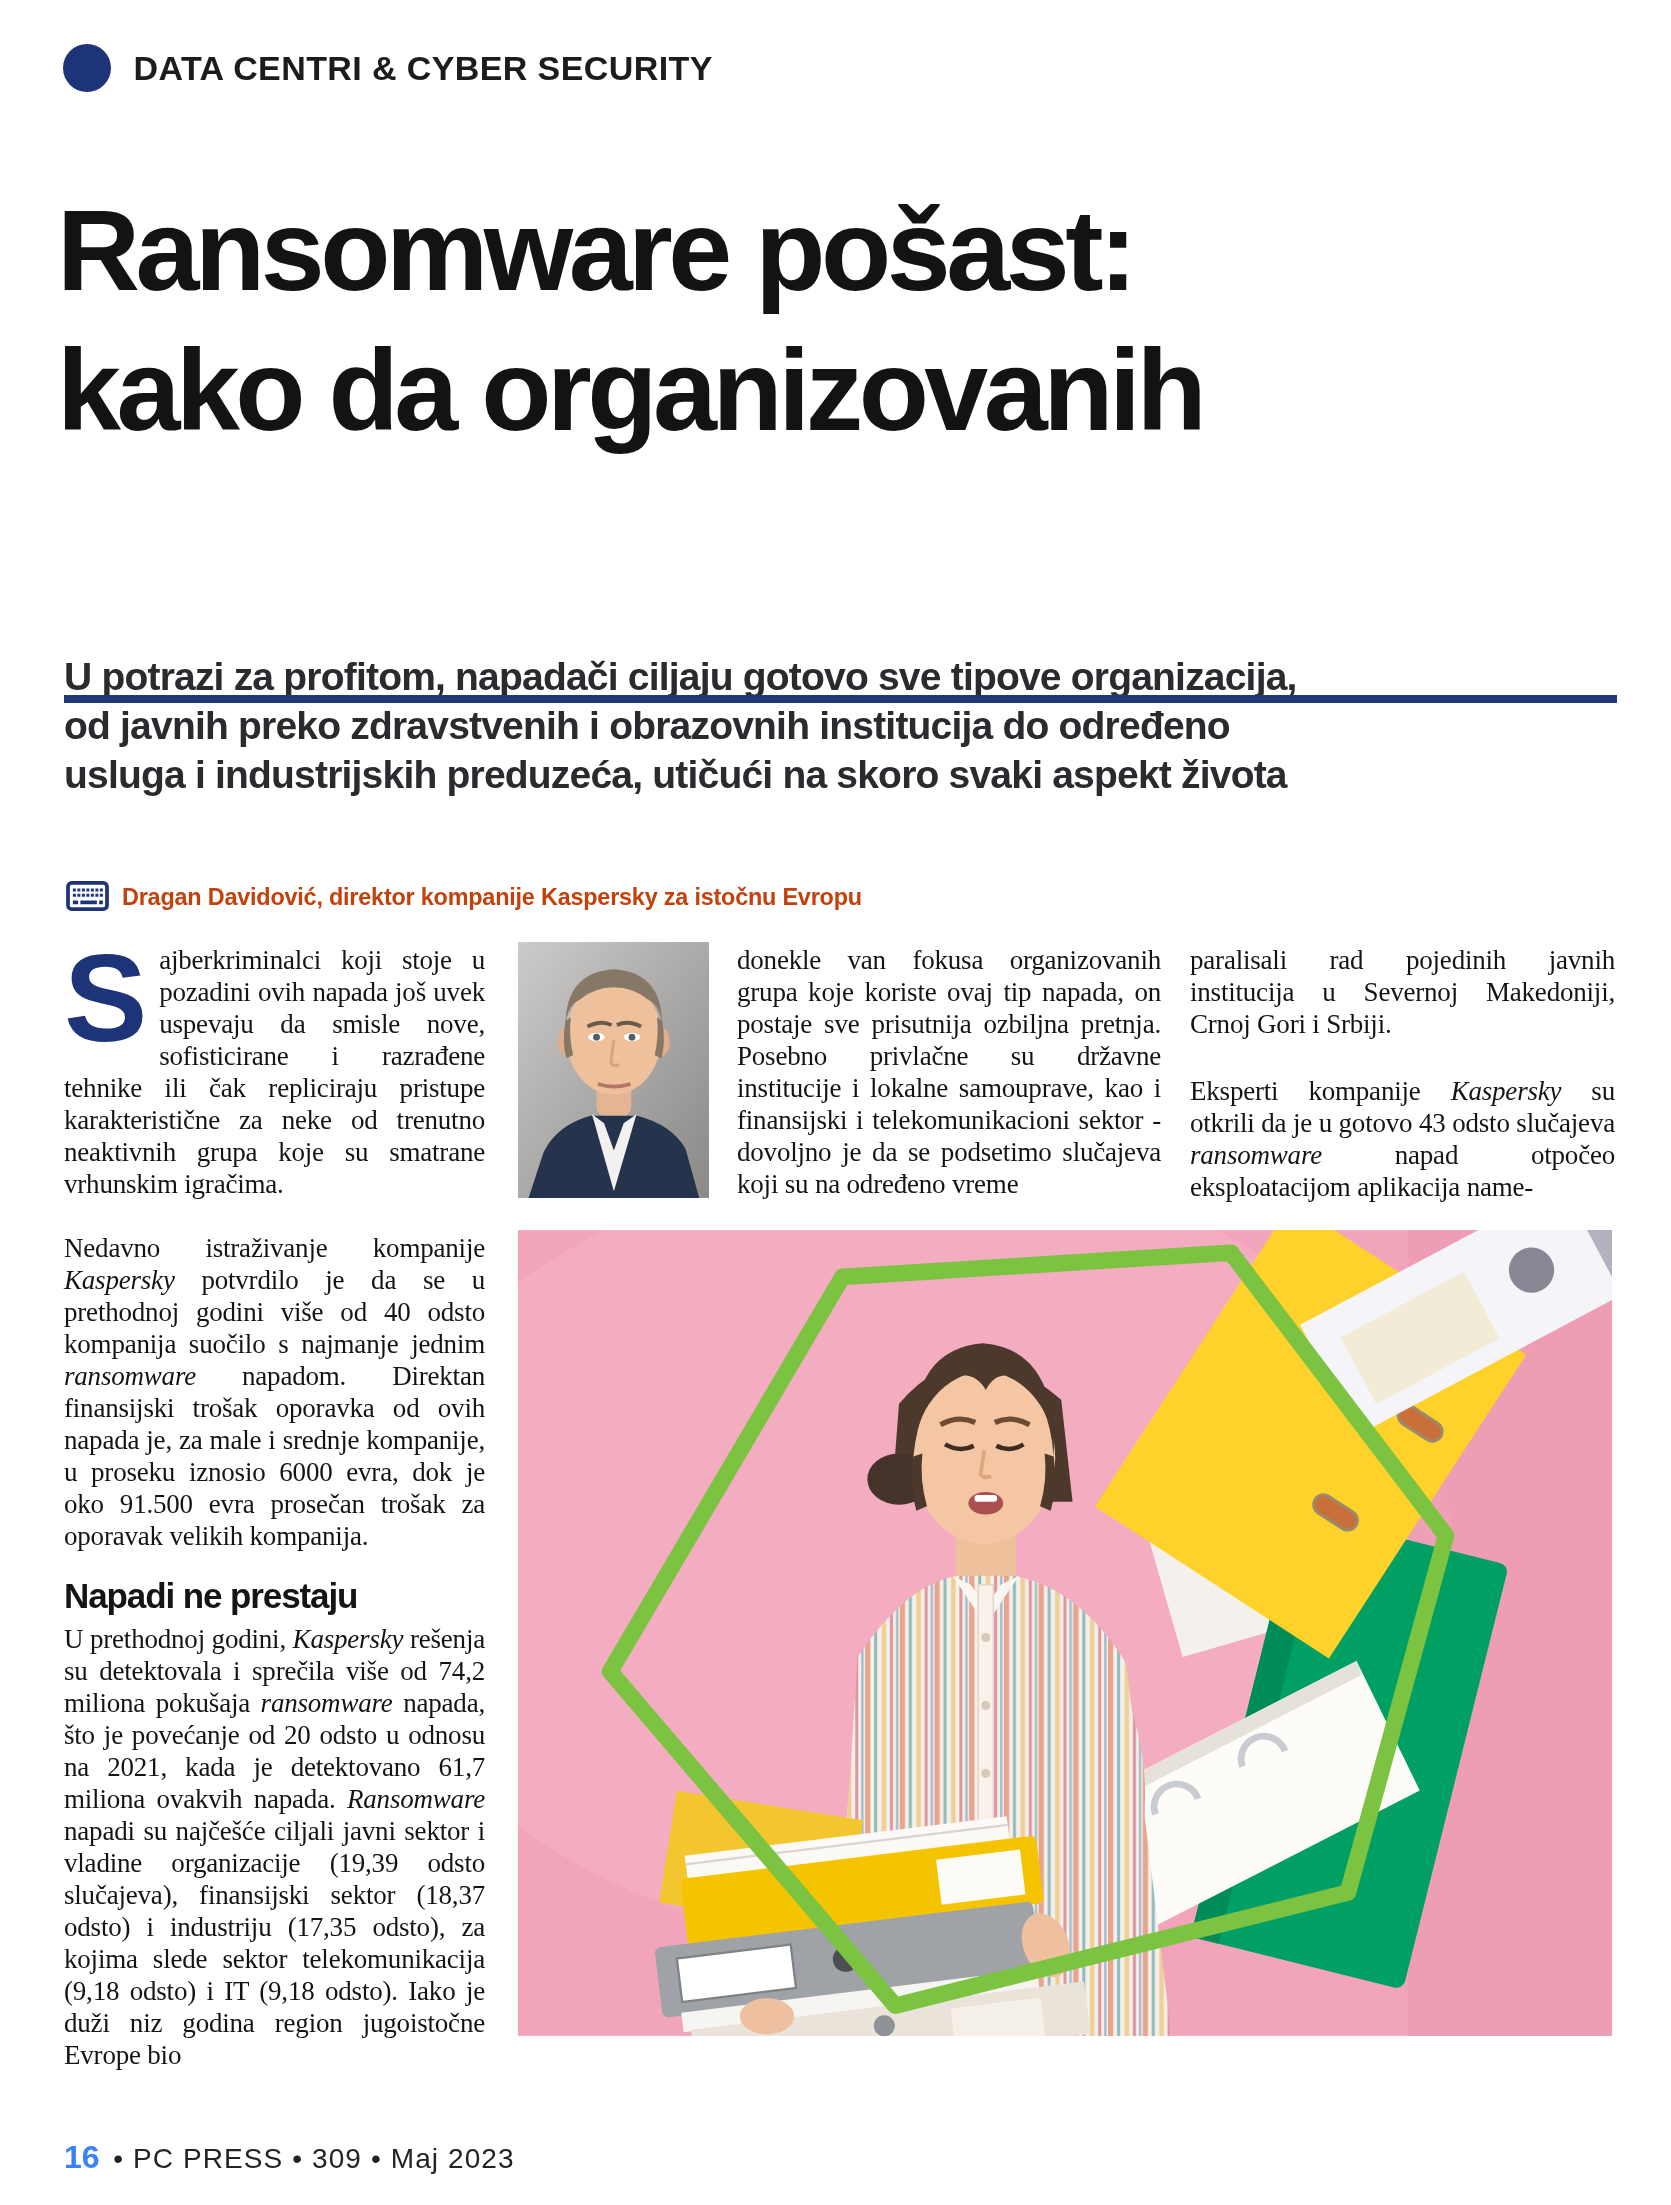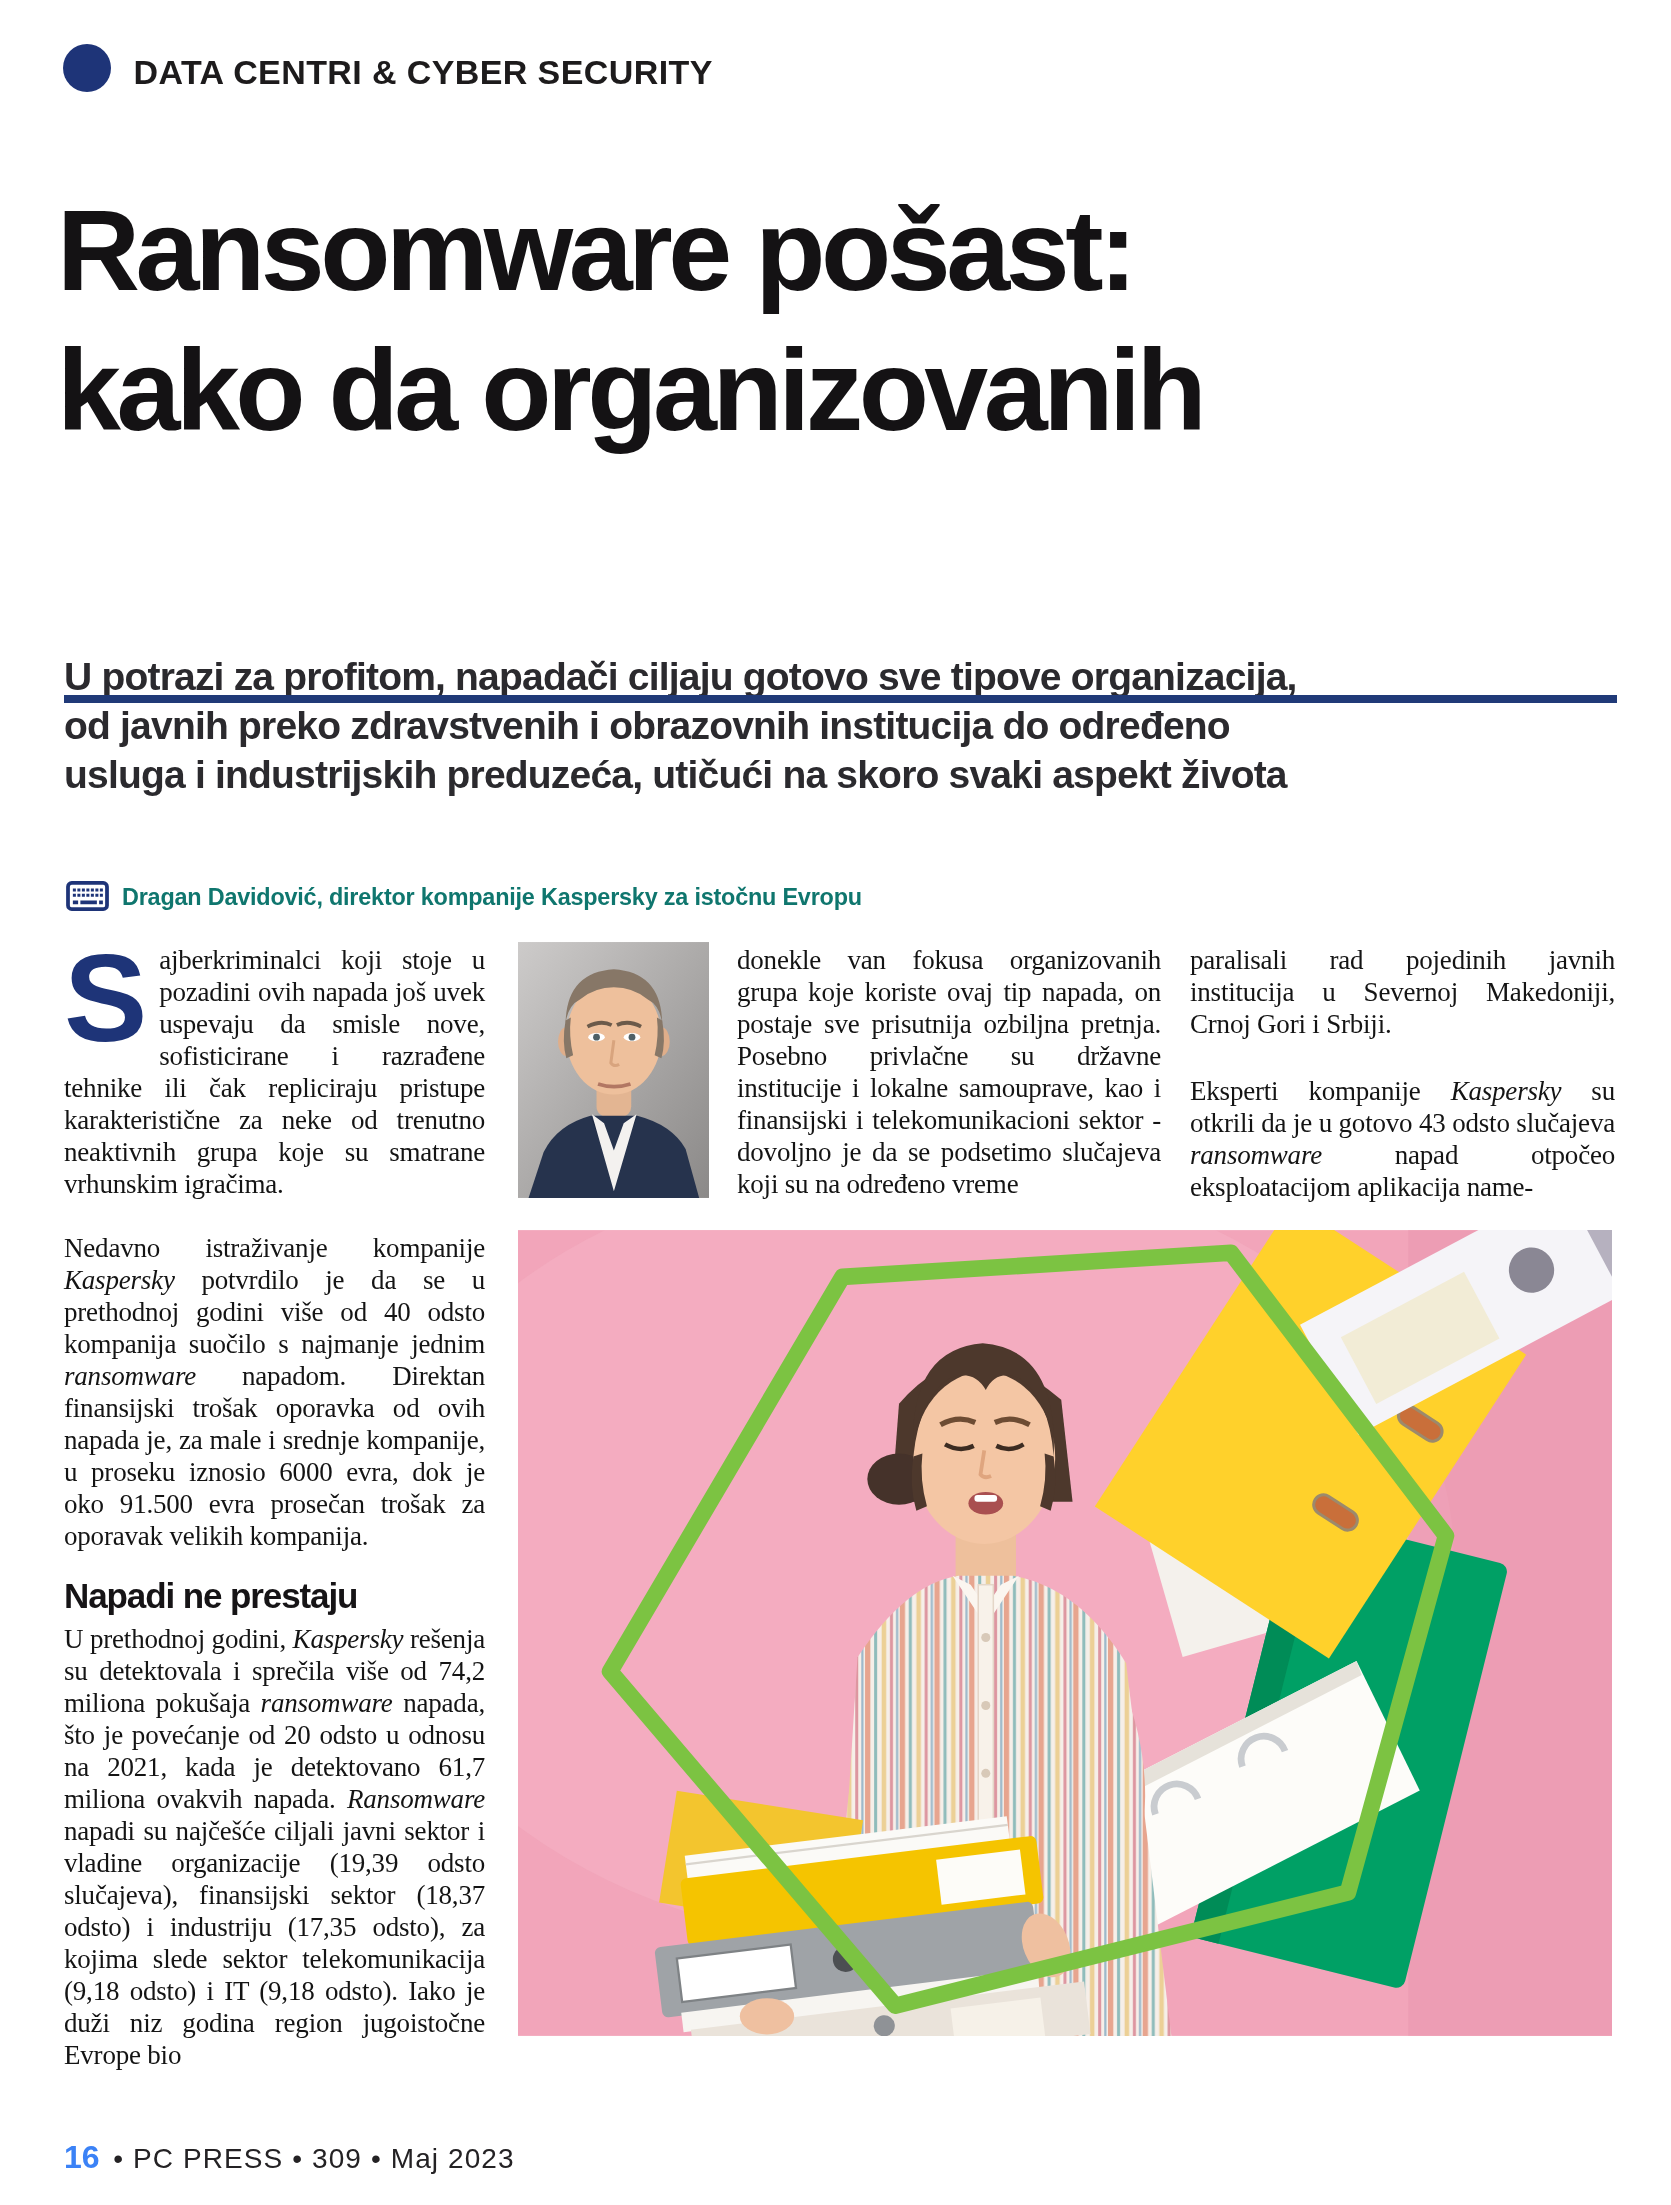--- a/index.html
+++ b/index.html
@@ -1,36 +1,36 @@
 <!DOCTYPE html>
 <html style="font-size:12px"><head>
 <meta charset="utf-8">
 <style>
   html,body{margin:0;padding:0;background:#ffffff;}
   #page{position:relative;width:1671px;height:2205px;background:#ffffff;overflow:hidden;
         font-family:"Liberation Sans",sans-serif;color:#231f20;}
 
   
-  .kicker{position:absolute;left:63px;top:44px;display:flex;align-items:flex-end;gap:22.6px;}
+  .kicker{position:absolute;left:63px;top:44px;display:flex;align-items:center;gap:22.6px;}
   .kicker-dot{width:48px;height:48px;border-radius:50%;background:#1e3478;flex:0 0 auto;}
   .kicker-label{font-weight:900;font-size:34px;letter-spacing:0.4px;color:#1d1b1c;white-space:nowrap;}
 
   
   .title{position:absolute;left:57px;top:180px;width:1569px;color:#141214;}
   .title-line{font-weight:900;font-size:115px;line-height:140px;letter-spacing:-4.5px;white-space:nowrap;}
 
   
   .lead{position:absolute;left:64px;top:652px;width:1553px;}
   .lead-line{position:relative;font-weight:700;font-size:39px;line-height:49px;
              letter-spacing:-0.8px;color:#2b2a2e;white-space:nowrap;}
   .lead-line.underlined::after{content:"";position:absolute;left:0;right:0;bottom:-1.5px;height:7.5px;background:#203a78;}
 
   
   .byline{position:absolute;left:66px;top:881px;display:flex;align-items:center;gap:13px;}
-  .byline-text{font-weight:700;font-size:23.4px;letter-spacing:-0.2px;color:#0f766e;white-space:nowrap;}
+  .byline-text{font-weight:700;font-size:23.4px;letter-spacing:-0.2px;color:#c2410c;white-space:nowrap;}
 
   
   .col{position:absolute;top:944px;font-family:"Liberation Serif",serif;
        font-size:27px;line-height:32px;text-align:justify;color:#141414;letter-spacing:-0.2px;}
   .col p{margin:0;}
   .col1{left:64px;width:421px;}
   .col2{left:737px;width:424px;}
   .col3{left:1190px;width:425px;}
   .col1 .p2{margin-top:32px;}
   .col3 .p2{margin-top:35px;}

